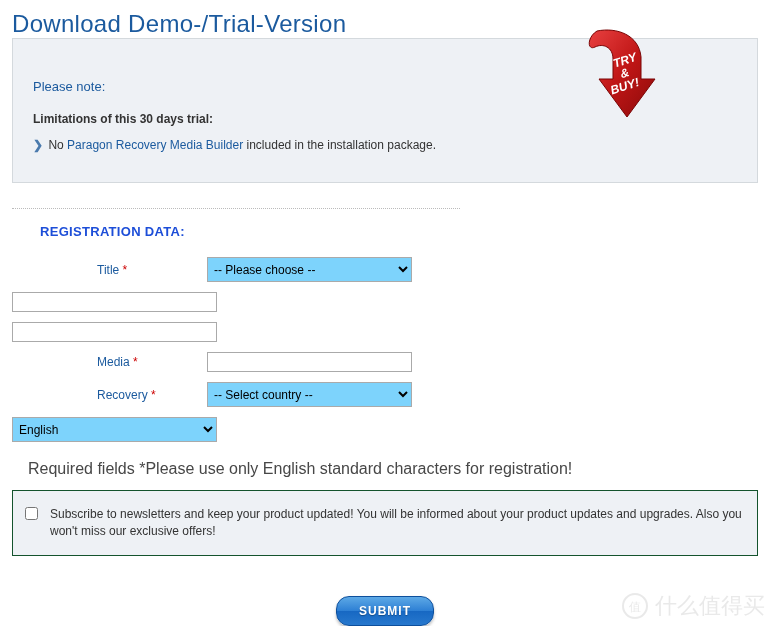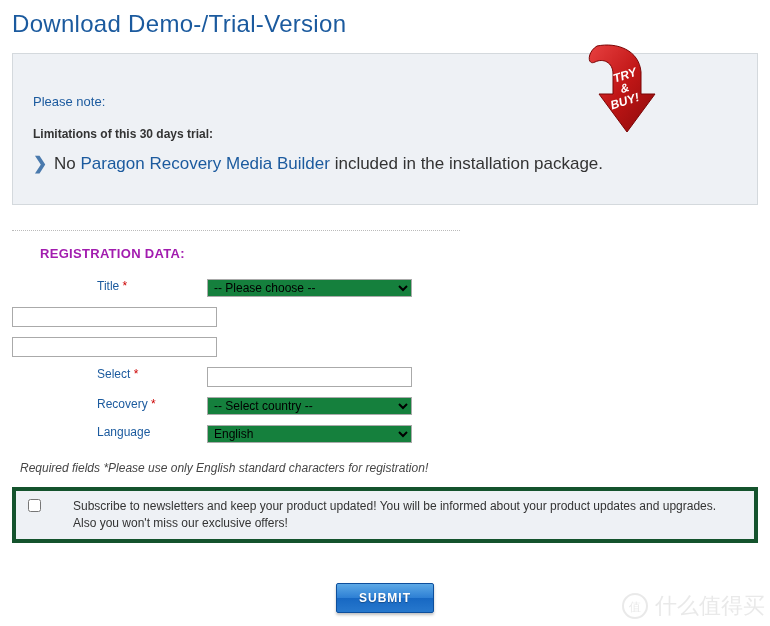--- a/index.html
+++ b/index.html
@@ -8,21 +8,20 @@
       font-size: 12px;
       color: #333;
       background: #fff;
       width: 770px;
       padding: 10px 12px;
     }
     .page-title {
       font-size: 24px;
       font-weight: normal;
       color: #1b5a9e;
-      margin-bottom: 15px;
       letter-spacing: 0.3px;
     }
     .note-box {
       background: #eef1f5;
       border: 1px solid #d4d9dd;
       padding: 40px 20px 30px 20px;
       margin-bottom: 25px;
       position: relative;
     }
     .try-buy-badge {
@@ -38,102 +37,101 @@
       font-size: 13px;
       margin-bottom: 18px;
     }
     .note-limit {
       color: #333;
       font-weight: bold;
       font-size: 12px;
       margin-bottom: 12px;
     }
     .note-line {
-      font-size: 17px;
+      font-size: 12px;
       color: #333;
     }
     .arrow-bullet {
       color: #4a7aad;
       font-weight: bold;
       margin-right: 2px;
     }
     .note-link {
       color: #1b5a9e;
       text-decoration: none;
     }
     .dotted-divider {
       border-top: 1px dotted #bbb;
       width: 60%;
       margin: 20px 0 15px 0;
     }
     .section-heading {
-      color: #a21caf;
+      color: #1d4ed8;
       font-weight: bold;
       font-size: 13px;
       margin-bottom: 18px;
       letter-spacing: 0.3px;
       padding-left: 28px;
     }
     .form-row {
       display: flex;
+      align-items: center;
       margin-bottom: 10px;
     }
     .form-label {
       width: 195px;
       padding-left: 85px;
       color: #1b5a9e;
       font-size: 12px;
     }
     .req { color: #c00; }
     .text-input {
       width: 205px;
       height: 20px;
       border: 1px solid #aaa;
       padding: 1px 4px;
       font-size: 12px;
       background: #fff;
     }
     .select-input {
       width: 205px;
-      height: 18px;
+      height: 25px;
       border: 1px solid #aaa;
       padding: 0 2px;
       font-size: 12px;
-      background: #15803d;
+      background: #7dd3fc;
     }
     .required-note {
-      font-style: italic;
       color: #474747;
-      margin: 18px 0 12px 8px;
-      font-size: 12px;
+      margin: 18px 0 12px 16px;
+      font-size: 16px;
     }
     .subscribe-box {
       background: #eef1f5;
-      border: 4px solid #14532d;
-      padding: 7px 12px;
+      border: 1px solid #14532d;
+      padding: 15px 12px;
       display: flex;
       align-items: flex-start;
       margin-bottom: 40px;
-      gap: 20px;
     }
     .subscribe-box input[type=checkbox] {
       margin-right: 12px;
       margin-top: 1px;
     }
     .subscribe-text {
       color: #333;
       font-size: 12px;
       line-height: 1.4;
     }
     .submit-wrap { text-align: center; }
     .submit-btn {
       display: inline-block;
       background: linear-gradient(to bottom, #5da9e6 0%, #2d7fd4 50%, #1768c3 51%, #2778cd 100%);
       border: 1px solid #0d4f9c;
-      border-radius: 2px;
+      border-radius: 13px;
       color: #fff;
       font-weight: bold;
       font-size: 12px;
       letter-spacing: 1px;
       padding: 7px 22px;
       cursor: pointer;
       box-shadow: 0 2px 3px rgba(0,0,0,0.25);
       text-shadow: 0 1px 1px rgba(0,0,0,0.3);
     }
     .watermark {
@@ -193,33 +191,32 @@
 
 <div class="form-row">
   <input type="text" class="text-input" value="" style="">
 </div>
 
 <div class="form-row">
   <input type="text" class="text-input" value="" style="">
 </div>
 
 <div class="form-row">
-  <label class="form-label"><span>Select</span> <span class="req">*</span></label>
+  <label class="form-label"><span>Media</span> <span class="req">*</span></label>
   <input type="text" class="text-input" value="" style="">
 </div>
 
 <div class="form-row">
   <label class="form-label"><span>Recovery</span> <span class="req">*</span></label>
   <select class="select-input">
     <option>-- Select country --</option>
   </select>
 </div>
 
 <div class="form-row">
-  <label class="form-label"><span>Language</span></label>
   <select class="select-input">
     <option>English</option>
   </select>
 </div>
 
 <div class="required-note">Required fields *Please use only English standard characters for registration!</div>
 
 <div class="subscribe-box">
   <input type="checkbox" style="">
   <div class="subscribe-text">Subscribe to newsletters and keep your product updated! You will be informed about your product updates and upgrades. Also you won't miss our exclusive offers!</div>

